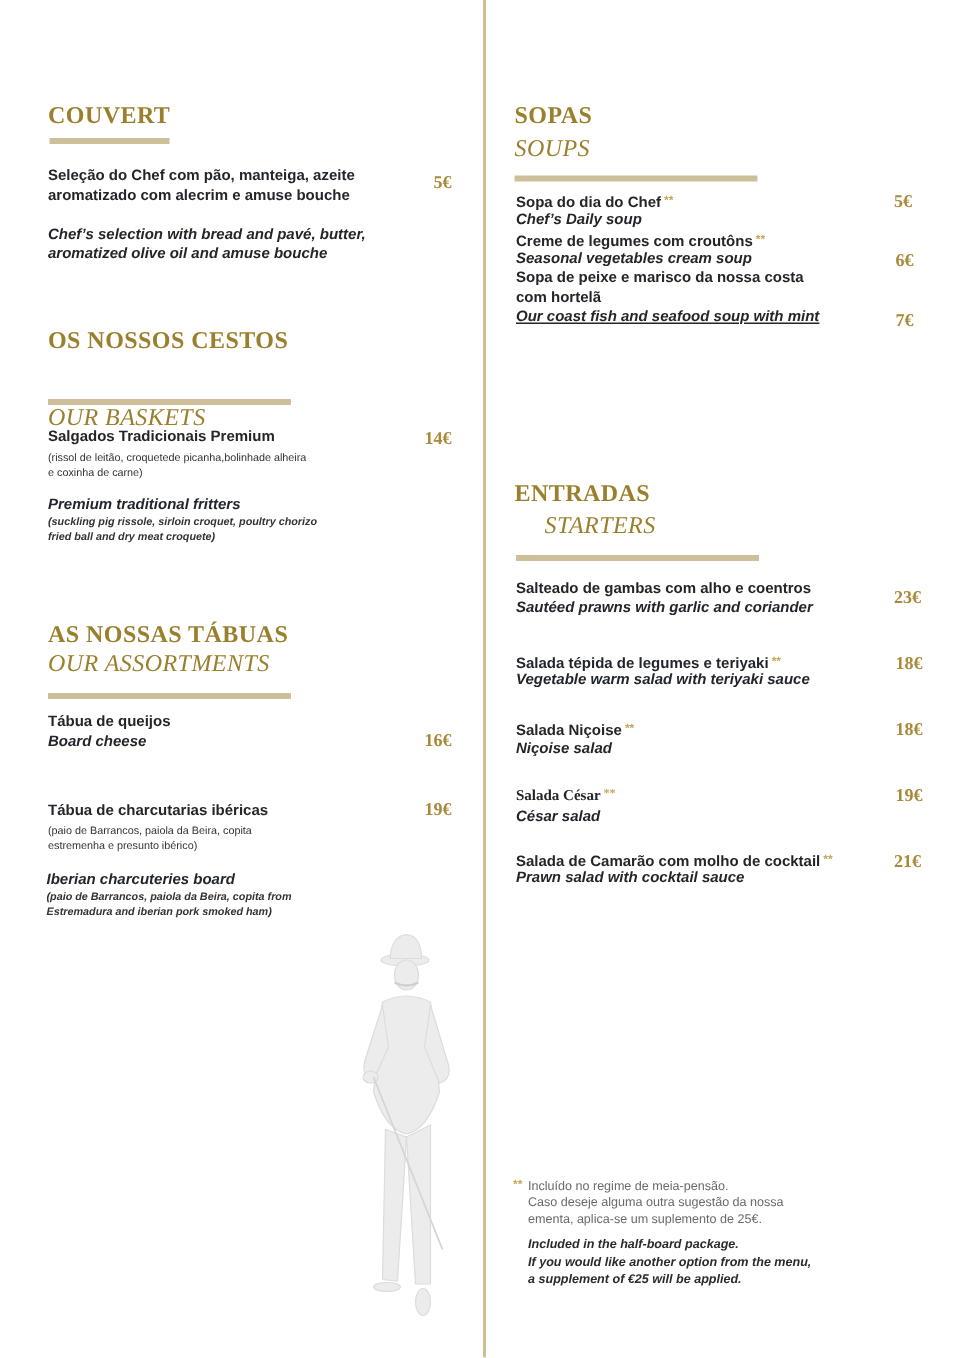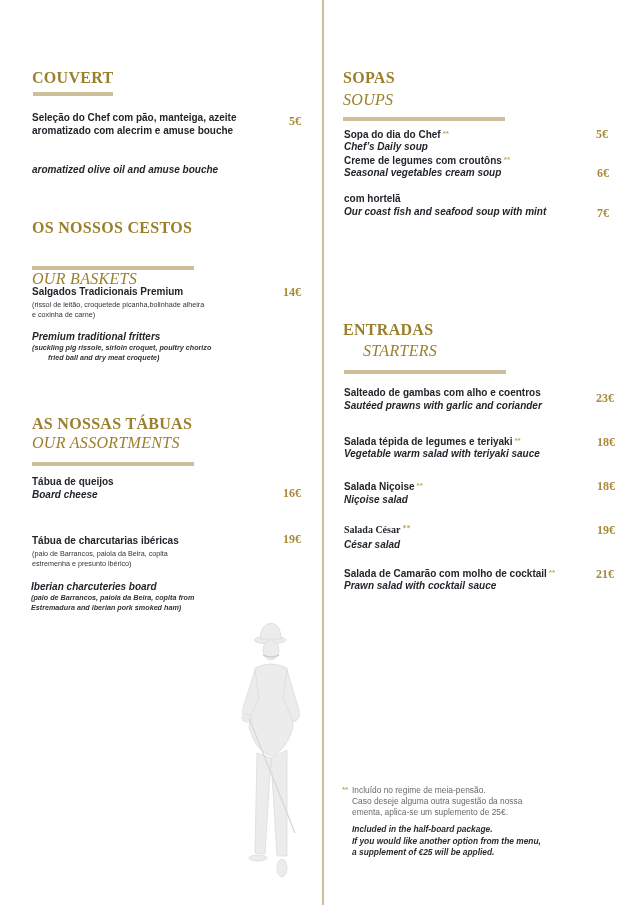--- a/index.html
+++ b/index.html
@@ -82,33 +82,34 @@
 <div class="page">
 
   <div class="divider-vertical"></div>
 
   <div class="section-title" style="left:32px; top:68px;">COUVERT</div>
   <div class="section-rule" style="left:33px; top:92px; width:80px;"></div>
 
   <div class="item-pt" style="left:32px; top:111px;">Seleção do Chef com pão, manteiga, azeite</div>
   <div class="item-pt" style="left:32px; top:124px;">aromatizado com alecrim e amuse bouche</div>
   <div class="price" style="left:289px; top:114px;">5€</div>
+  <div class="item-en" style="left:32px; top:150px;">Chef’s selection with bread and pavé, butter,</div>
   <div class="item-en" style="left:32px; top:163px;">aromatized olive oil and amuse bouche</div>
 
   <div class="section-title" style="left:32px; top:218px;">OS NOSSOS CESTOS</div>
   <div class="section-subtitle" style="left:32px; top:237px;margin-top:32px;">OUR BASKETS</div>
   <div class="section-rule" style="left:32px; top:266px; width:162px;"></div>
 
   <div class="item-pt" style="left:32px; top:285px;">Salgados Tradicionais Premium</div>
   <div class="price" style="left:283px; top:285px;">14€</div>
   <div class="item-desc" style="left:32px; top:300px;">(rissol de leitão, croquetede picanha,bolinhade alheira</div>
   <div class="item-desc" style="left:32px; top:310px;">e coxinha de carne)</div>
   <div class="item-en" style="left:32px; top:330px;">Premium traditional fritters</div>
   <div class="item-desc-en" style="left:32px; top:343px;">(suckling pig rissole, sirloin croquet, poultry chorizo</div>
-  <div class="item-desc-en" style="left:48px; top:353px;text-align:right;">fried ball and dry meat croquete)</div>
+  <div class="item-desc-en" style="left:32px; top:353px;text-align:right;">fried ball and dry meat croquete)</div>
 
   <div class="section-title" style="left:32px; top:414px;">AS NOSSAS TÁBUAS</div>
   <div class="section-subtitle" style="left:32px; top:433px;">OUR ASSORTMENTS</div>
   <div class="section-rule" style="left:32px; top:462px; width:162px;"></div>
 
   <div class="item-pt" style="left:32px; top:475px;">Tábua de queijos</div>
   <div class="item-en" style="left:32px; top:488px;">Board cheese</div>
   <div class="price" style="left:283px; top:486px;">16€</div>
 
   <div class="item-pt" style="left:32px; top:534px;">Tábua de charcutarias ibéricas</div>
@@ -155,22 +156,23 @@
   </div>
   <div class="price" style="left:596px; top:127px;">5€</div>
   <div class="item-en" style="left:344px; top:140px;">Chef’s Daily soup</div>
 
   <div class="item-pt" style="left:344px; top:153px;">
     <span>Creme de legumes com croutôns</span><span class="stars">**</span>
   </div>
   <div class="item-en" style="left:344px; top:166px;">Seasonal vegetables cream soup</div>
   <div class="price" style="left:597px; top:166px;">6€</div>
 
+  <div class="item-pt" style="left:344px; top:179px;">Sopa de peixe e marisco da nossa costa</div>
   <div class="item-pt" style="left:344px; top:192px;">com hortelã</div>
-  <div class="item-en" style="left:344px; top:205px;">Our coast fish and seafood soup with mint</div>
+  <div class="item-en" style="left:344px; top:205px;text-decoration:underline;">Our coast fish and seafood soup with mint</div>
   <div class="price" style="left:597px; top:206px;">7€</div>
 
   <div class="section-title" style="left:343px; top:320px;">ENTRADAS</div>
   <div class="section-subtitle" style="left:363px; top:341px;">STARTERS</div>
   <div class="section-rule" style="left:344px; top:370px; width:162px;"></div>
 
   <div class="item-pt" style="left:344px; top:386px;">Salteado de gambas com alho e coentros</div>
   <div class="item-en" style="left:344px; top:399px;">Sautéed prawns with garlic and coriander</div>
   <div class="price" style="left:596px; top:391px;">23€</div>
 

